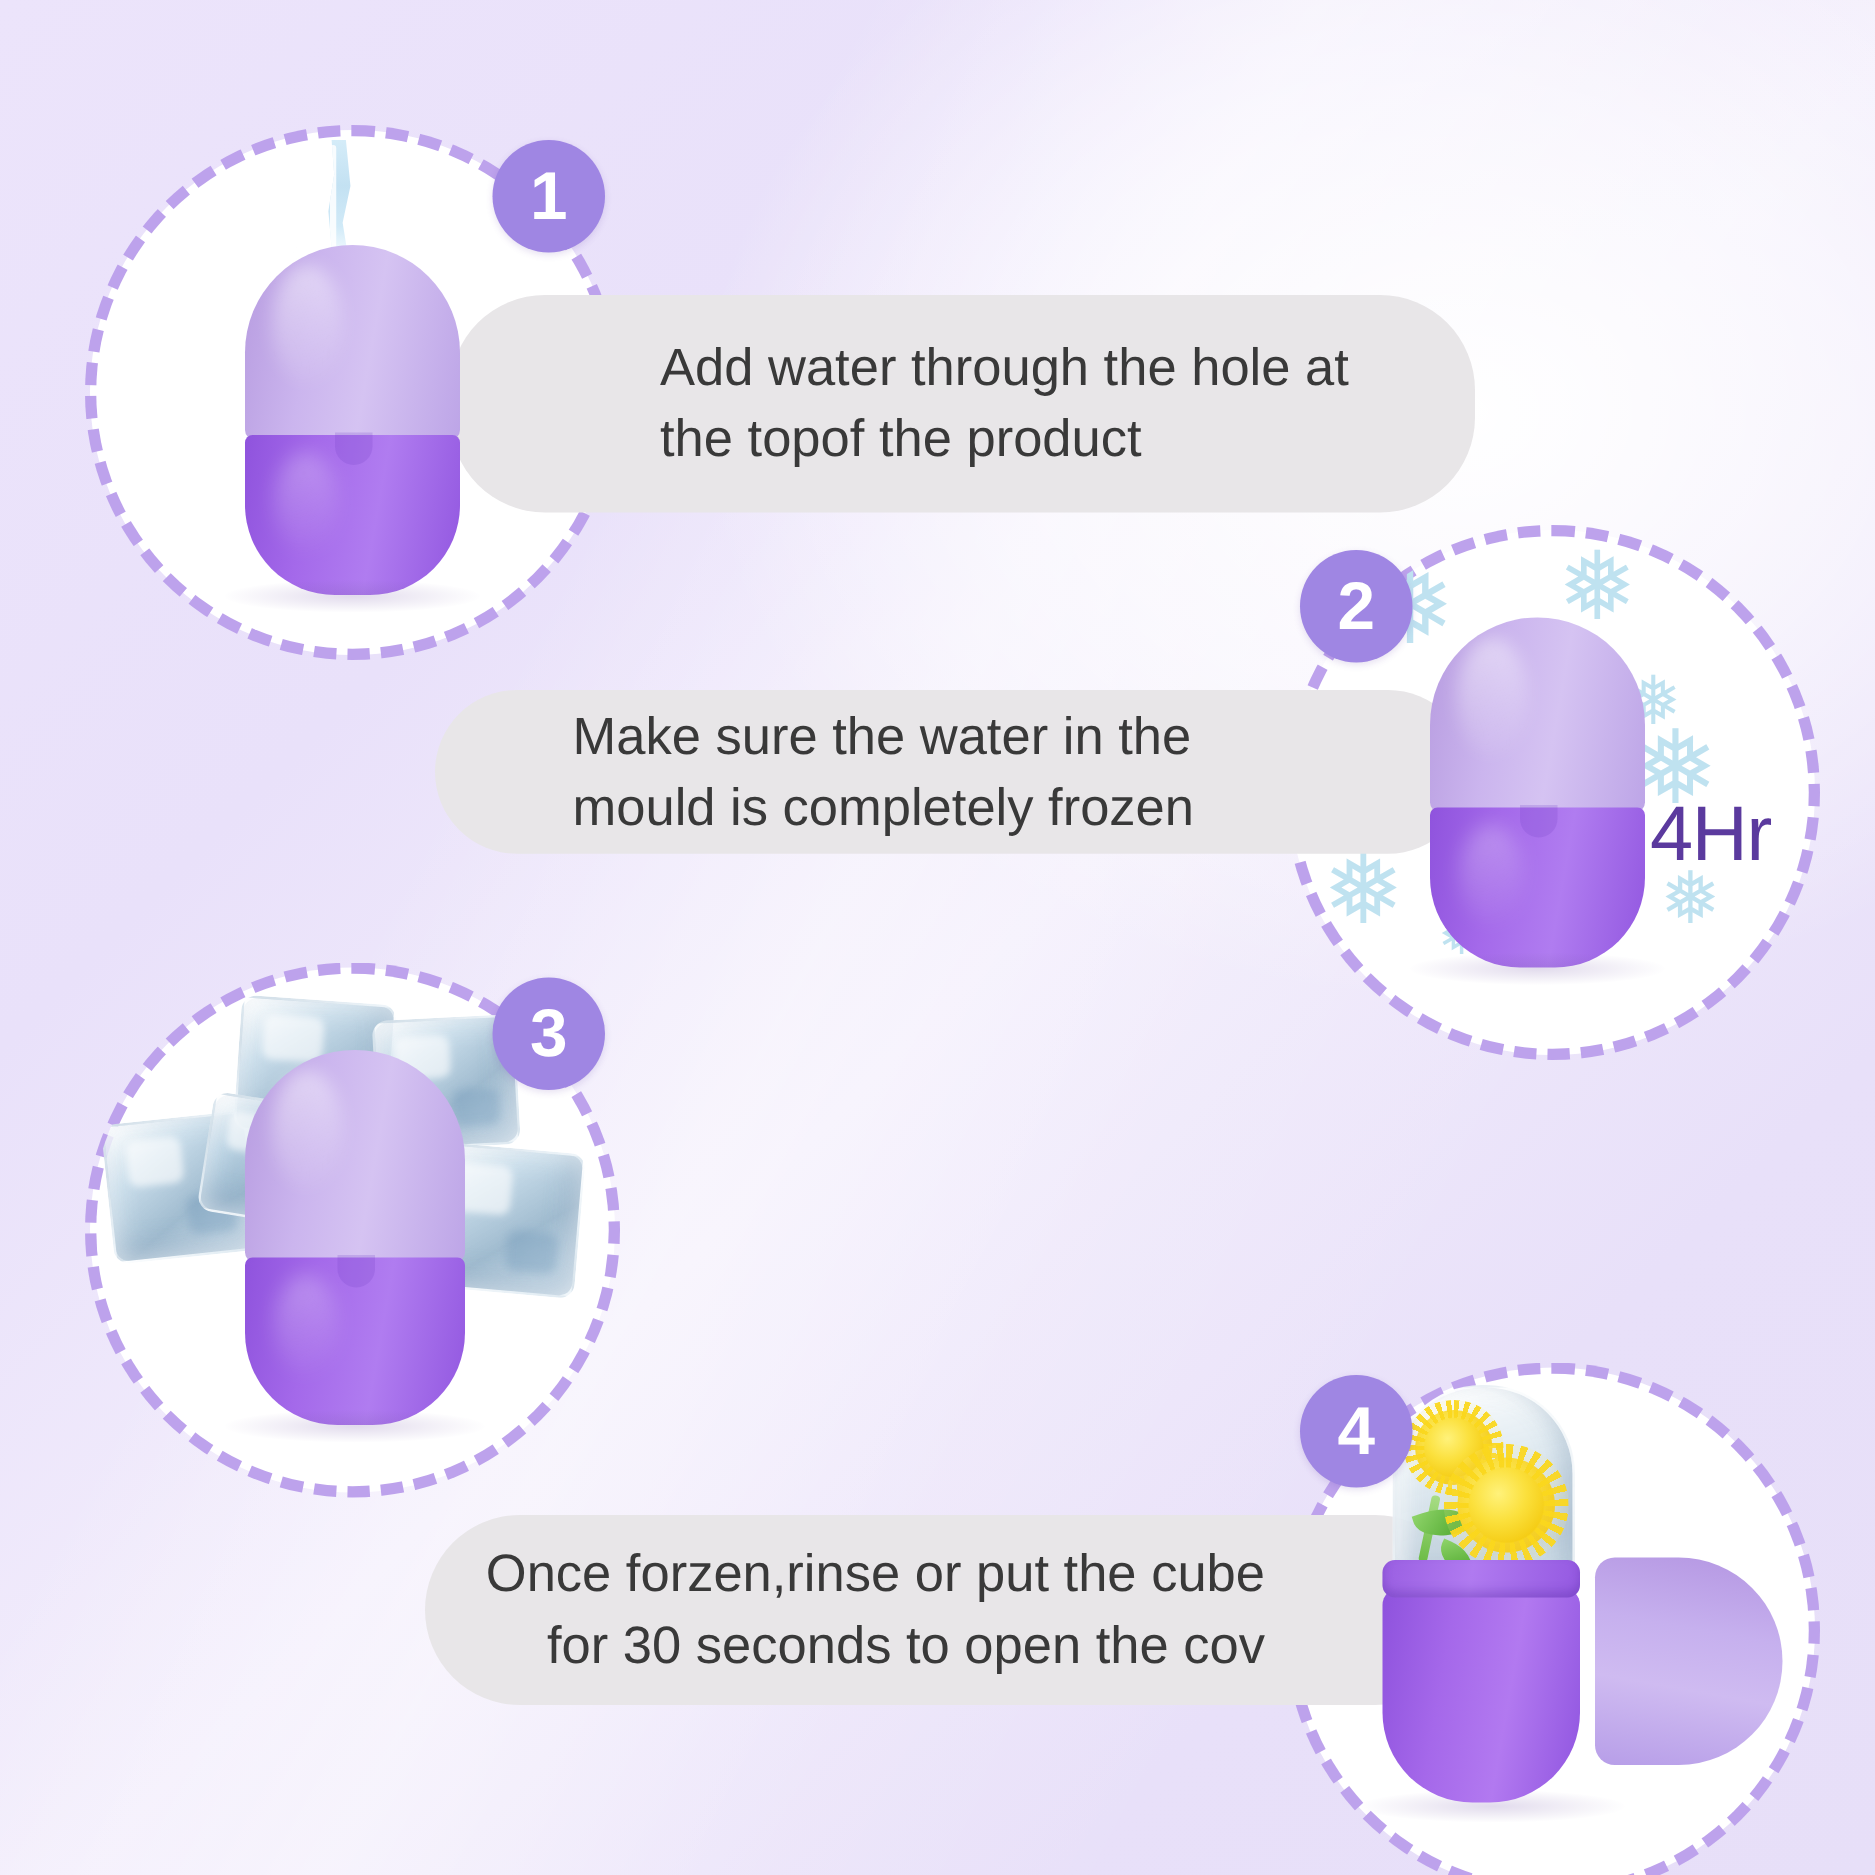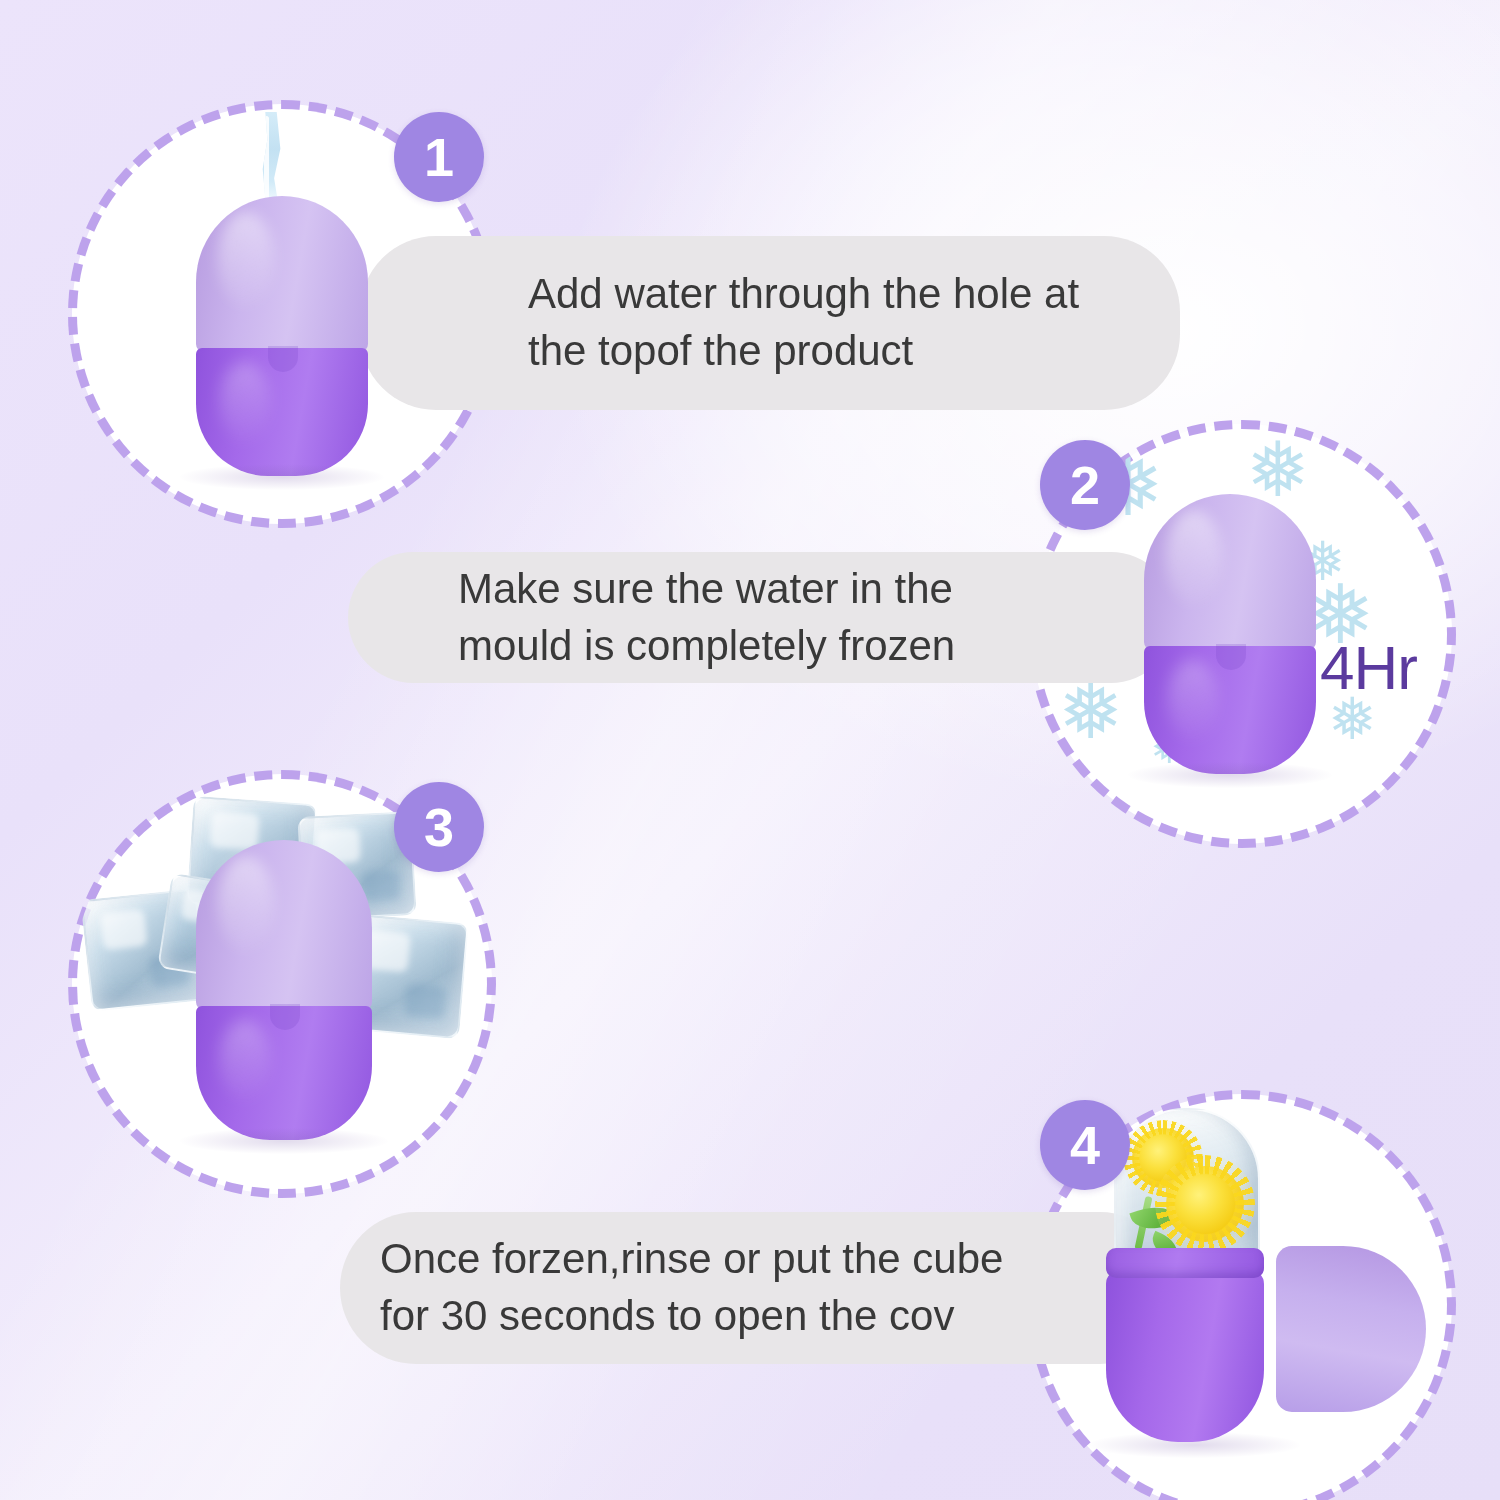--- a/index.html
+++ b/index.html
@@ -174,21 +174,21 @@
     padding-left: 160px; padding-right: 40px;
   }
   #bubble4 {
     left: 340px; top: 1212px;
     width: 836px; height: 152px;
     border-radius: 76px;
     padding-left: 40px; padding-right: 164px;
     text-align: right;
     justify-content: flex-end;
   }
-  #bubble4 p { text-align: left; }
+  #bubble4 p { text-align: right; }
 
   
   .capsule {
     position: absolute;
     width: 172px;
     height: 280px;
     z-index: 4;
   }
   .cap-top {
     position: absolute;

